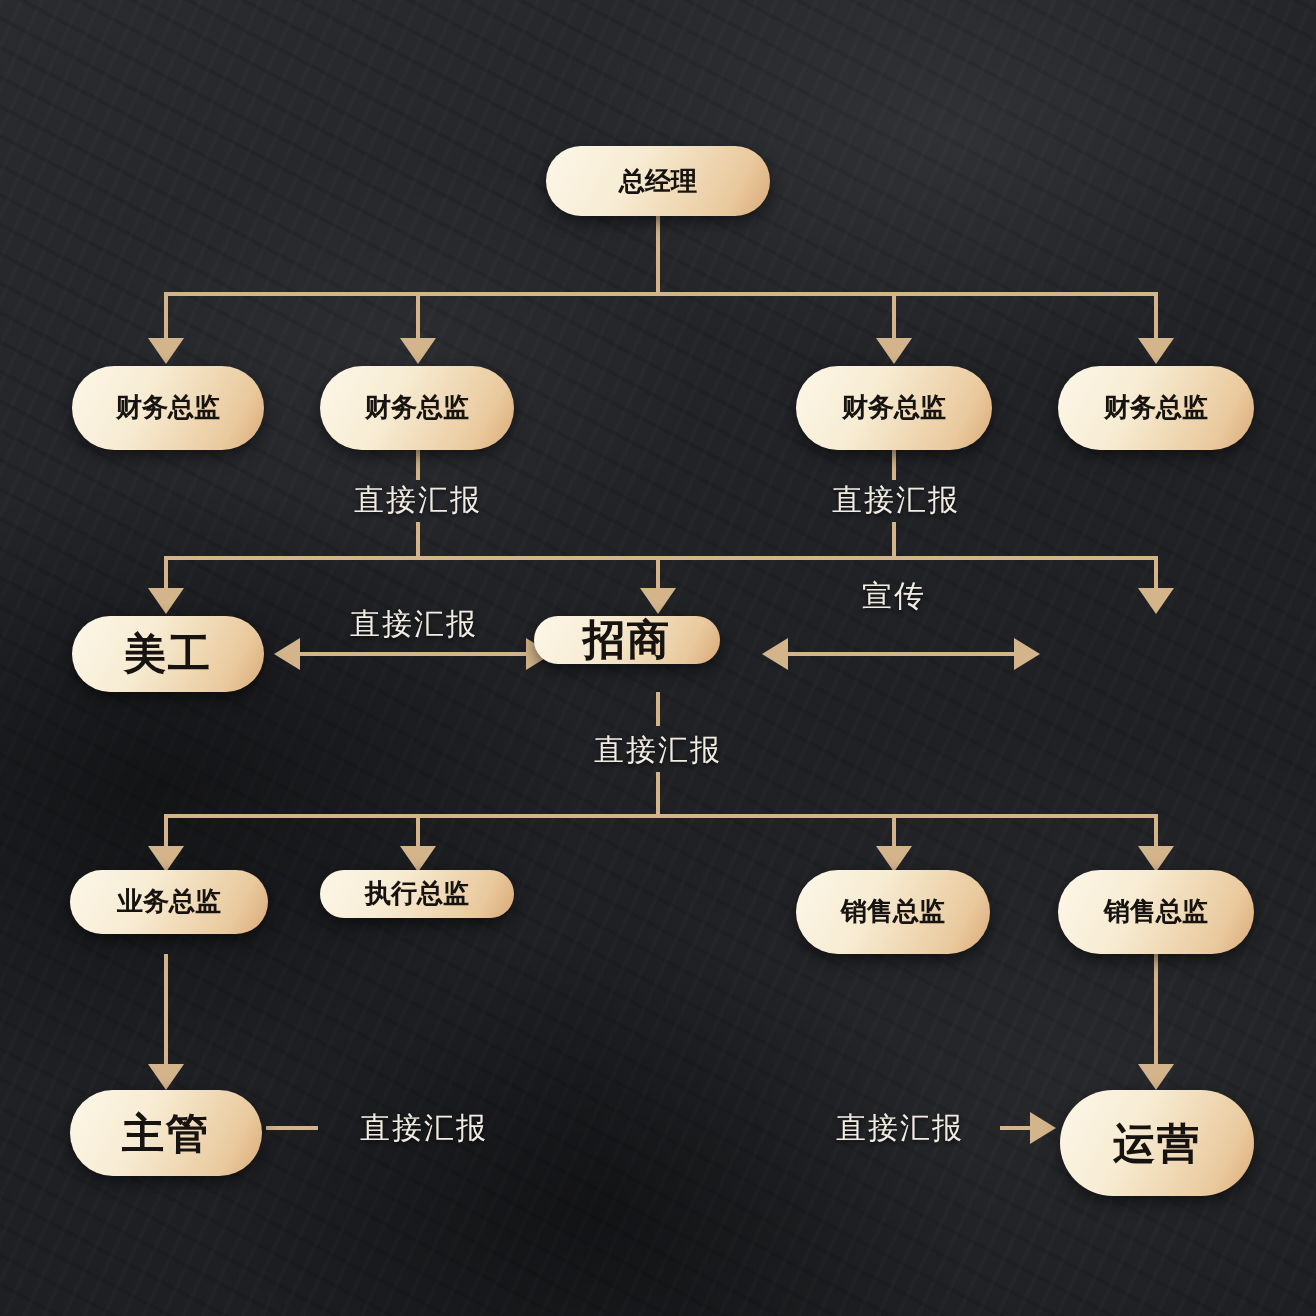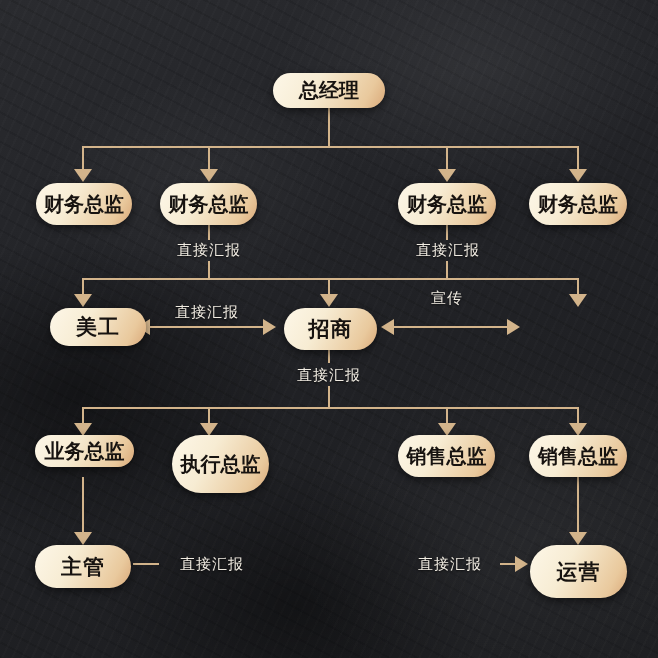--- a/index.html
+++ b/index.html
@@ -26,21 +26,21 @@
     font-size:29px;font-weight:700;letter-spacing:2px;color:#f2e5c6;
     text-shadow:0 2px 3px rgba(0,0,0,0.6);
   }
   .node{
     position:absolute;display:flex;align-items:center;justify-content:center;
     border-radius:999px;
     background:linear-gradient(118deg,#fdf7e8 0%,#f7ecd3 38%,#e9c99d 82%,#d9a878 100%);
     box-shadow:0 3px 8px rgba(0,0,0,0.5);
     color:#171310;font-weight:700;
   }
-  .fs20{font-size:20px;}
+  .fs20{font-size:13px;}
   .fs21{font-size:21px;letter-spacing:1px;}
   .edge-label{
     position:absolute;transform:translateX(-50%);
     color:var(--label);font-size:15px;font-weight:400;letter-spacing:1px;white-space:nowrap;
     text-shadow:0 1px 2px rgba(0,0,0,0.7);
   }
   .vline{position:absolute;width:2px;background:var(--line);}
   .hline{position:absolute;height:2px;background:var(--line);}
   .arr-d{position:absolute;width:0;height:0;border-left:9px solid transparent;border-right:9px solid transparent;border-top:13px solid var(--line);}
   .arr-l{position:absolute;width:0;height:0;border-top:8px solid transparent;border-bottom:8px solid transparent;border-right:13px solid var(--line);}
@@ -112,31 +112,31 @@
   <div class="node fs20" style="left:160px;top:183px;width:97px;height:42px">
       <span>财务总监</span>
     </div>
   <div class="node fs20" style="left:398px;top:183px;width:98px;height:42px">
       <span>财务总监</span>
     </div>
   <div class="node fs20" style="left:529px;top:183px;width:98px;height:42px">
       <span>财务总监</span>
     </div>
 
-  <div class="node fs21" style="left:50px;top:308px;width:96px;height:38px">
+  <div class="node fs21" style="left:36px;top:308px;width:96px;height:38px">
       <span>美工</span>
     </div>
-  <div class="node fs21" style="left:284px;top:308px;width:93px;height:42px">
+  <div class="node fs21" style="left:267px;top:308px;width:93px;height:24px">
       <span>招商</span>
     </div>
 
   <div class="node fs20" style="left:35px;top:435px;width:99px;height:32px">
       <span>业务总监</span>
     </div>
-  <div class="node fs20" style="left:172px;top:435px;width:97px;height:58px">
+  <div class="node fs20" style="left:160px;top:435px;width:97px;height:24px">
       <span>执行总监</span>
     </div>
   <div class="node fs20" style="left:398px;top:435px;width:97px;height:42px">
       <span>销售总监</span>
     </div>
   <div class="node fs20" style="left:529px;top:435px;width:98px;height:42px">
       <span>销售总监</span>
     </div>
 
   <div class="node fs21" style="left:35px;top:545px;width:96px;height:43px">

